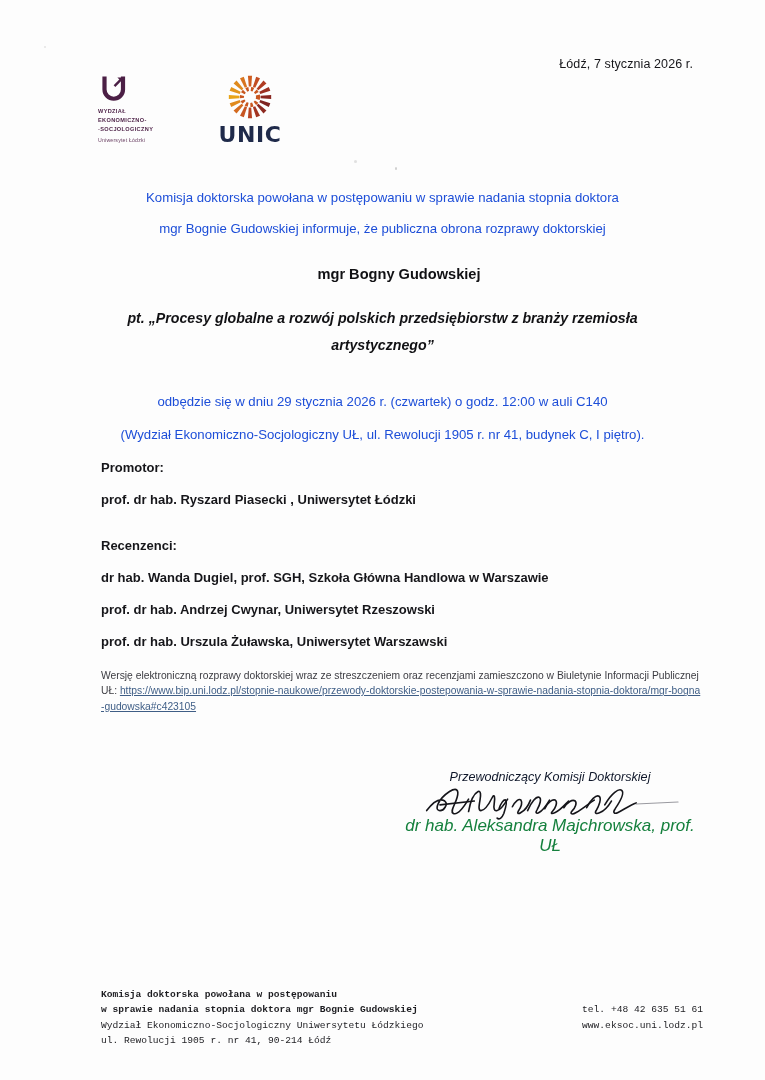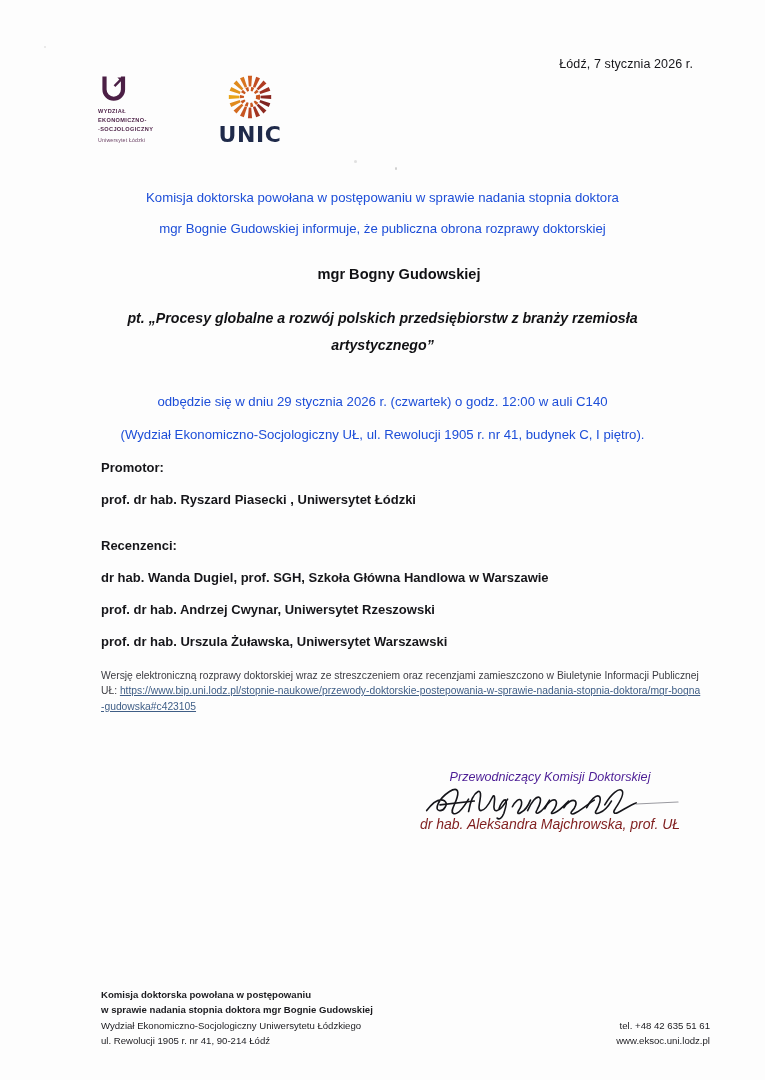--- a/index.html
+++ b/index.html
@@ -141,41 +141,42 @@
   .sign {
     position: absolute;
     left: 400px;
     top: 770px;
     width: 300px;
     text-align: center;
   }
   .sign-role {
     font-size: 12.6px;
     font-style: italic;
-    color: #4c1d95;
+    color: #0f172a;
   }
   .sign-graphic { height: 40px; margin: -2px 0 -6px 0; display: block; }
   .sign-name {
-    font-size: 14px;
+    font-size: 17px;
     font-style: italic;
-    color: #7f1d1d;
+    color: #15803d;
   }
 
   
   .footer {
     position: absolute;
     left: 101px;
-    right: 55px;
+    right: 62px;
     bottom: 32px;
     display: flex;
     justify-content: space-between;
-    align-items: flex-end;
+    align-items: center;
     font-size: 9.6px;
     line-height: 15.2px;
     color: #1c1c20;
+    font-family: Liberation Mono, monospace;
   }
   .footer .fl { }
   .footer .strong { font-weight: bold; }
   .footer .fr { text-align: right; white-space: nowrap; }
 
   
   .speck {
     position: absolute;
     background: #bdbdbd;
     border-radius: 50%;

